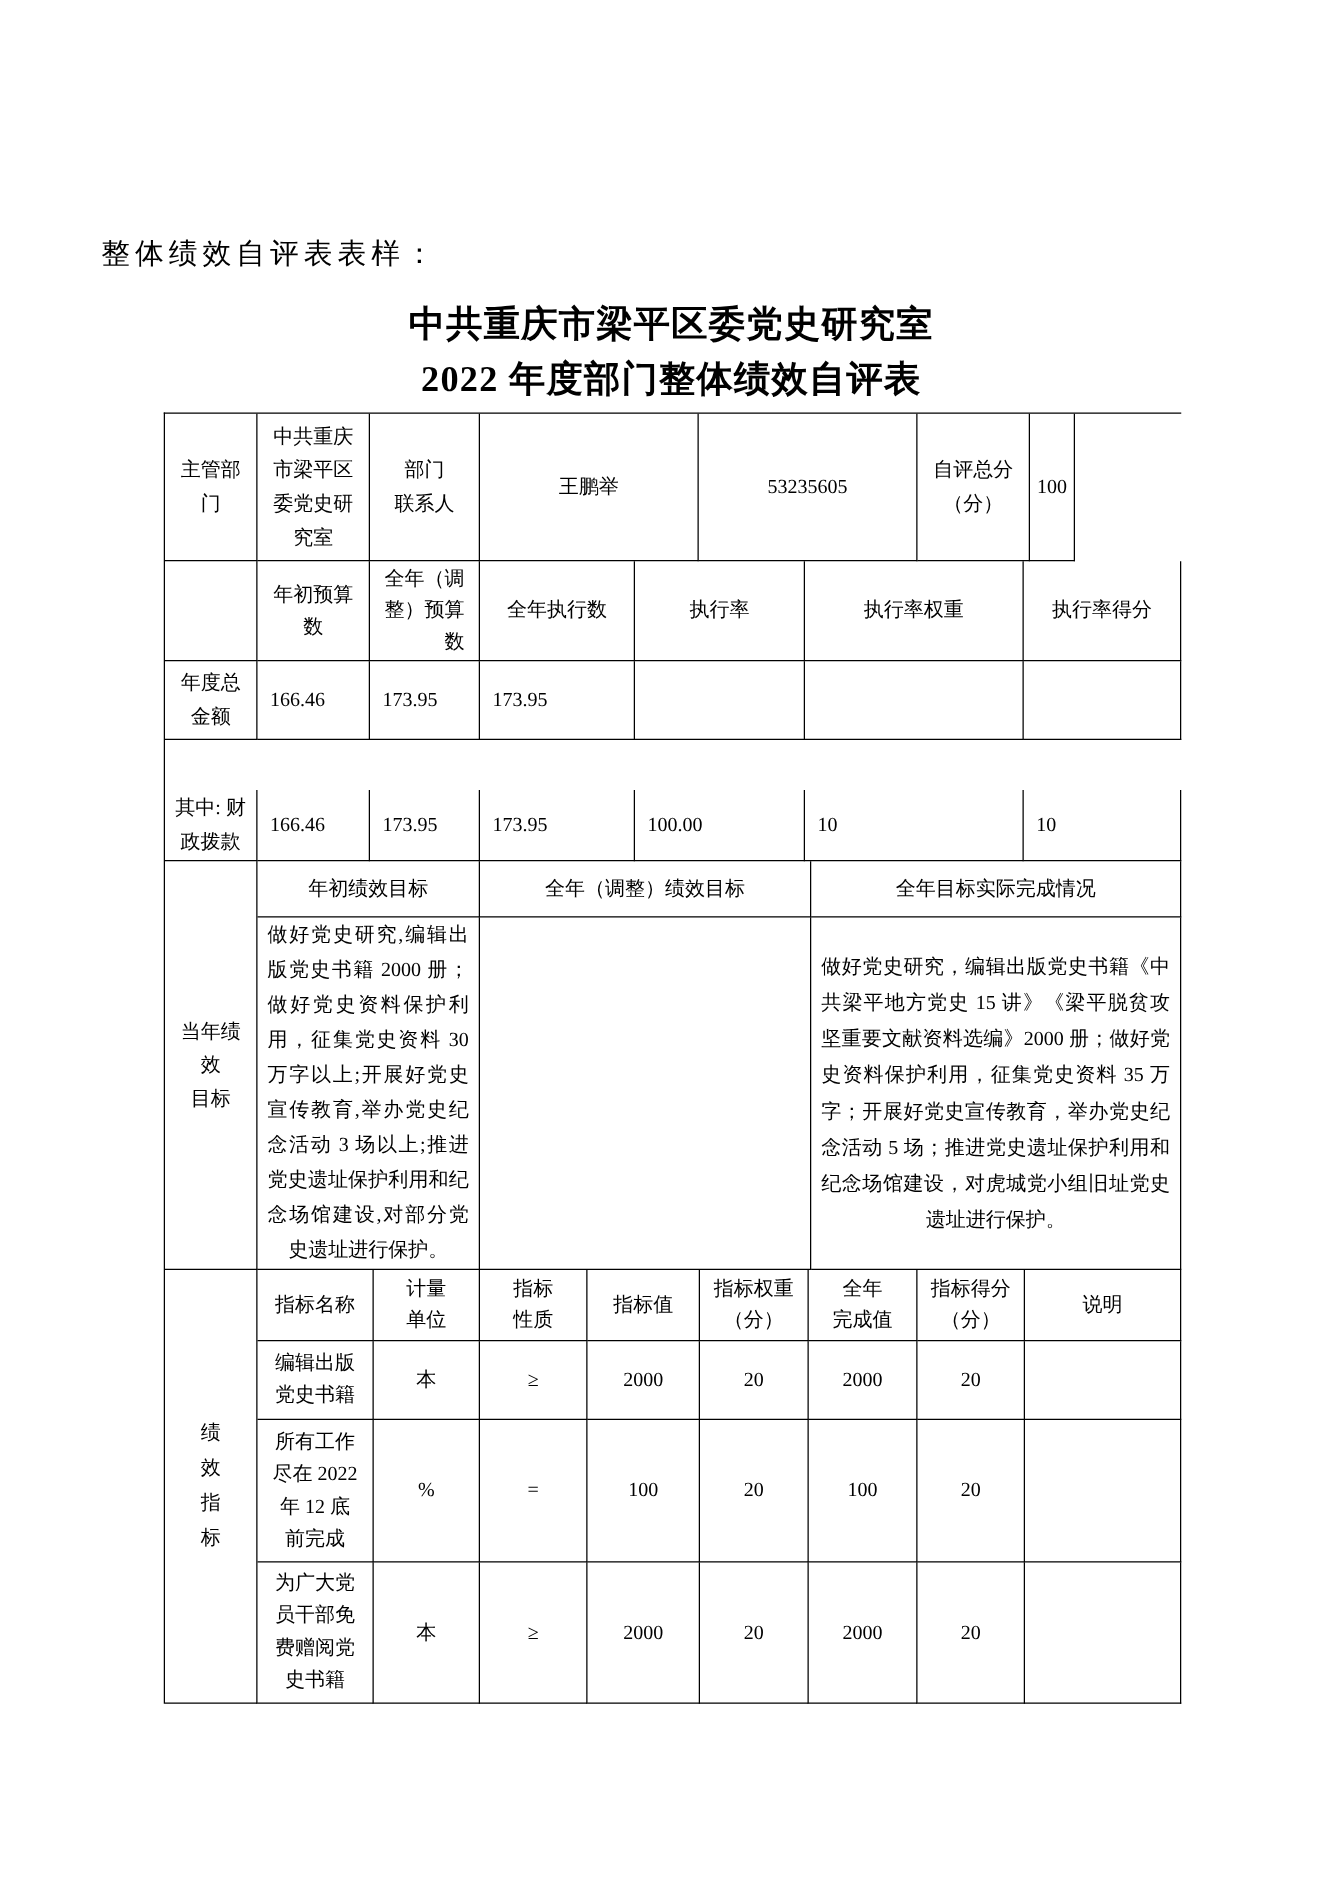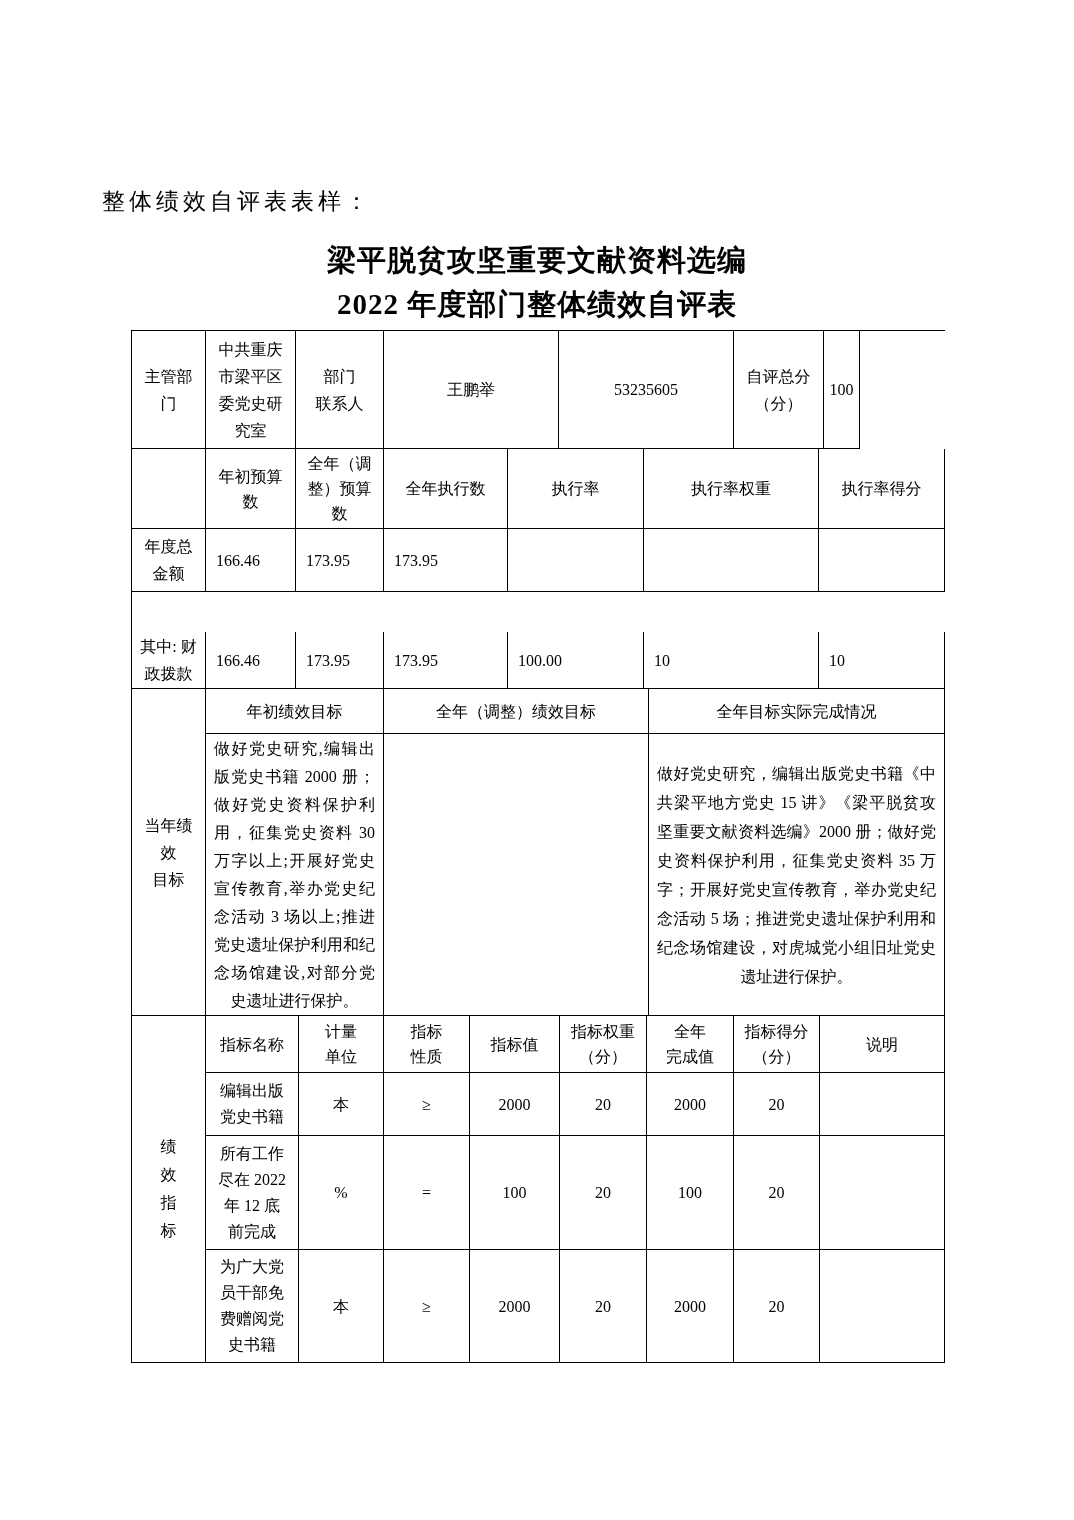--- a/index.html
+++ b/index.html
@@ -7,26 +7,25 @@
   .page {
     position:relative;
     width:1074px; height:1520px;
     background:#ffffff;
     font-family:"Liberation Serif","DejaVu Serif",serif;
     color:#000;
     overflow:hidden;
   }
   .doc { padding-top:188px; }
   .caption {
-    margin-left:102px;
+    margin-left:81px;
     font-size:23px;
     letter-spacing:4px;
     line-height:30px;
     font-weight:400;
-    font-family:Liberation Mono, monospace;
   }
   .title1 {
     margin-top:22px;
     text-align:center;
     font-size:29px;
     font-weight:700;
     letter-spacing:1px;
     line-height:40px;
   }
   .title2 {
@@ -80,21 +79,21 @@
     line-height:28px;
   }
 </style>
 </head>
 <body>
 
 <div class="page">
   <div class="doc">
 
     <div class="caption">整体绩效自评表表样：</div>
-    <div class="title1">梁平脱贫攻坚重要文献资料选编</div>
+    <div class="title1">中共重庆市梁平区委党史研究室</div>
     <div class="title2">2022 年度部门整体绩效自评表</div>
 
     <div class="tbl">
 
       <div class="t-row" style="height:118px;">
         <div class="c" style="width:74px;">主管部
 门</div>
         <div class="c" style="width:90px;">中共重庆
 市梁平区
 委党史研
@@ -105,21 +104,21 @@
         <div class="c" style="width:175px;">53235605</div>
         <div class="c" style="width:90px;">自评总分
 （分）</div>
         <div class="c" style="width:36px;">100</div>
       </div>
 
       <div class="t-row" style="height:80px;">
         <div class="c hdr" style="width:74px;"></div>
         <div class="c hdr" style="width:90px;font-family:Liberation Serif, serif;">年初预算
 数</div>
-        <div class="c hdr" style="width:88px;">全年（调
+        <div class="c hdr" style="width:88px;text-align:right;">全年（调
 整）预算
 数</div>
         <div class="c hdr" style="width:124px;">全年执行数</div>
         <div class="c hdr" style="width:136px;">执行率</div>
         <div class="c hdr" style="width:175px;">执行率权重</div>
         <div class="c hdr" style="width:126px;">执行率得分</div>
       </div>
 
       <div class="t-row" style="height:63px;">
         <div class="c" style="width:74px;">年度总

